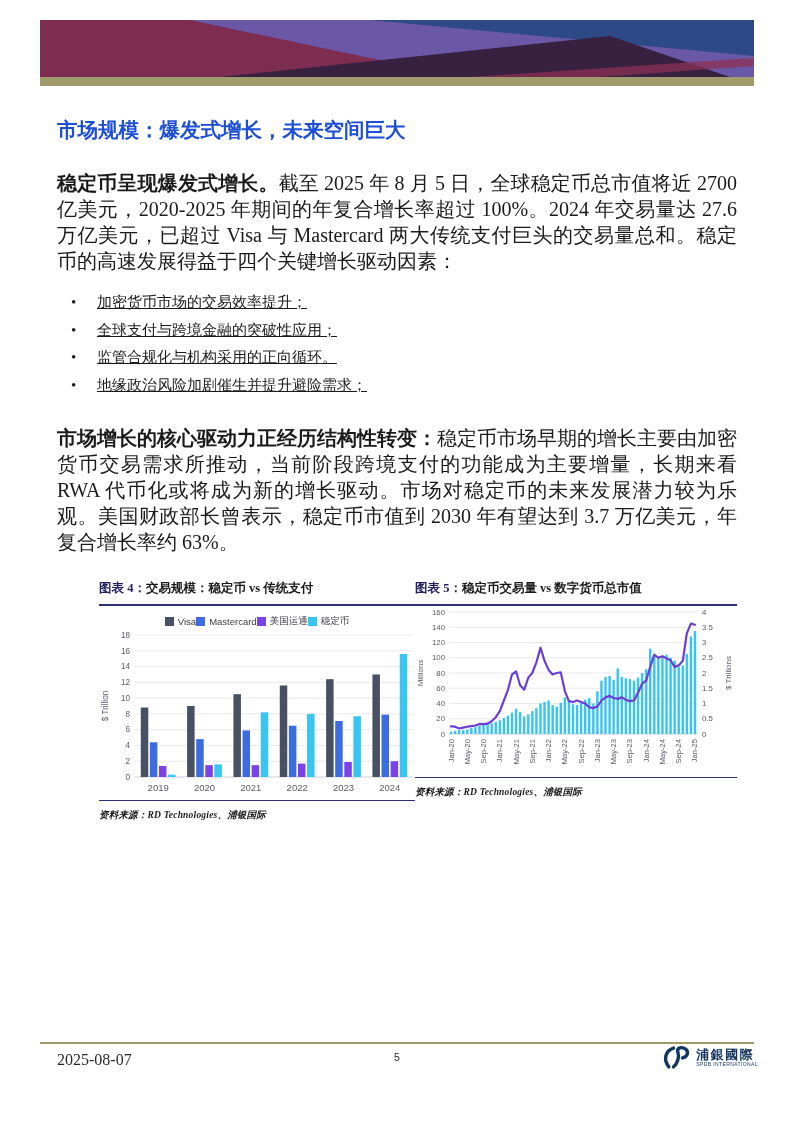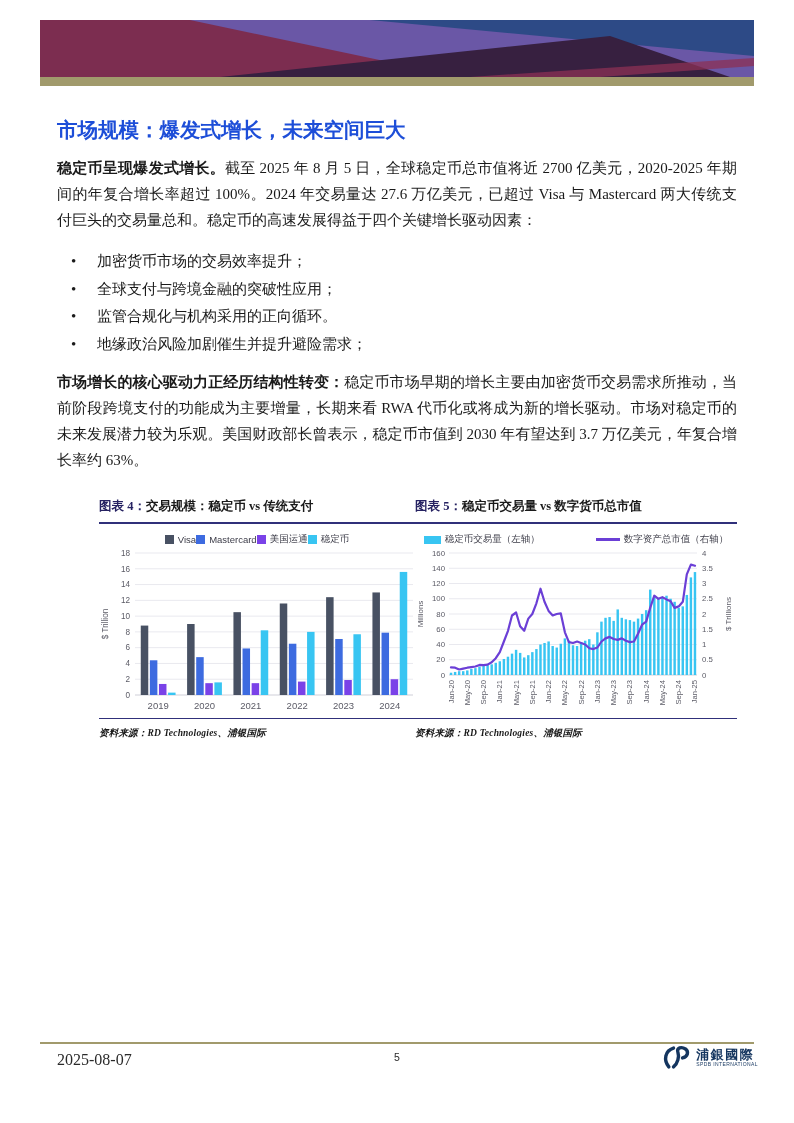--- a/index.html
+++ b/index.html
@@ -5,24 +5,24 @@
   html,body{margin:0;padding:0;background:#ffffff;}
   .page{position:relative;width:794px;height:1123px;margin:0 auto;background:#fff;overflow:hidden;
         font-family:"Liberation Serif","DejaVu Serif",serif;color:#1a1a1a;}
   
   .band-wrap{position:absolute;left:40px;top:20px;width:714px;}
   .band-wrap svg{display:block;}
   .olive-strip{height:9px;background:#a19a6c;}
   
   .content{position:absolute;left:57px;top:100px;width:680px;}
   .page-title{font-size:20.5px;font-weight:bold;color:#1d4ed8;margin:16px 0 0 0;line-height:28px;}
-  .para{font-size:15px;line-height:26px;text-align:justify;margin:11px 0 0 0;}
+  .para{font-size:20px;line-height:26px;text-align:justify;margin:26px 0 0 0;}
   .para .lead{font-weight:bold;}
   ul.bullets{list-style:none;margin:15px 0 0 0;padding:0;}
-  ul.bullets li{position:relative;padding-left:40px;font-size:15px;line-height:27.5px;}
+  ul.bullets li{position:relative;padding-left:40px;font-size:15px;line-height:27.5px;text-decoration:underline;}
   ul.bullets li::before{content:"•";position:absolute;left:14px;top:0;}
   
   .figures{display:flex;justify-content:flex-end;margin-top:25px;}
   .fig{width:316px;}
   .fig.right{width:322px;}
   .fig-caption{font-size:12.5px;font-weight:bold;line-height:17px;}
   .fig-caption .flabel{color:#262262;}
   .fig-rule{border-top:2px solid #30307a;margin-top:7px;}
   .fig-rule2{border-top:1.5px solid #30307a;margin-top:3px;}
   .legend{display:flex;justify-content:center;align-items:center;margin:9px 0 1px 0;
@@ -152,30 +152,20 @@
             <rect x="300.73333333333335" y="24.933333333333337" width="7.5" height="123.06666666666666" fill="#38c5f2"></rect>
             <text x="290.83333333333337" y="162" font-family="&quot;Liberation Sans&quot;,&quot;DejaVu Sans&quot;,sans-serif" font-size="9.5" fill="#5b5b66" text-anchor="middle">2024</text>
           </svg>
         <div class="fig-rule2"></div>
         <div class="source">资料来源：RD Technologies、浦银国际</div>
       </div>
 
       <div class="fig right">
         <div class="fig-caption"><span class="flabel">图表 5：</span><span>稳定币交易量 vs 数字货币总市值</span></div>
         <div class="fig-rule"></div>
-        <div class="legend wide">
-            <span class="lgi">
-              <span class="sw barsw" style="background: rgb(56, 197, 242);"></span>
-              <span>稳定币交易量（左轴）</span>
-            </span>
-            <span class="lgi">
-              <span class="sw linesw" style="background: rgb(107, 63, 214);"></span>
-              <span>数字资产总市值（右轴）</span>
-            </span>
-          </div>
         <svg class="chart-svg" width="322" height="168">
             <line x1="34" y1="128" x2="282" y2="128" stroke="#cfcfd8" stroke-width="1"></line>
             <text x="30" y="130.6" font-family="&quot;Liberation Sans&quot;,&quot;DejaVu Sans&quot;,sans-serif" font-size="7.8" fill="#5b5b66" text-anchor="end">0</text>
             <line x1="34" y1="112.75" x2="282" y2="112.75" stroke="#e9e9ef" stroke-width="1"></line>
             <text x="30" y="115.35" font-family="&quot;Liberation Sans&quot;,&quot;DejaVu Sans&quot;,sans-serif" font-size="7.8" fill="#5b5b66" text-anchor="end">20</text>
             <line x1="34" y1="97.5" x2="282" y2="97.5" stroke="#e9e9ef" stroke-width="1"></line>
             <text x="30" y="100.1" font-family="&quot;Liberation Sans&quot;,&quot;DejaVu Sans&quot;,sans-serif" font-size="7.8" fill="#5b5b66" text-anchor="end">40</text>
             <line x1="34" y1="82.25" x2="282" y2="82.25" stroke="#e9e9ef" stroke-width="1"></line>
             <text x="30" y="84.85" font-family="&quot;Liberation Sans&quot;,&quot;DejaVu Sans&quot;,sans-serif" font-size="7.8" fill="#5b5b66" text-anchor="end">60</text>
             <line x1="34" y1="67" x2="282" y2="67" stroke="#e9e9ef" stroke-width="1"></line>

